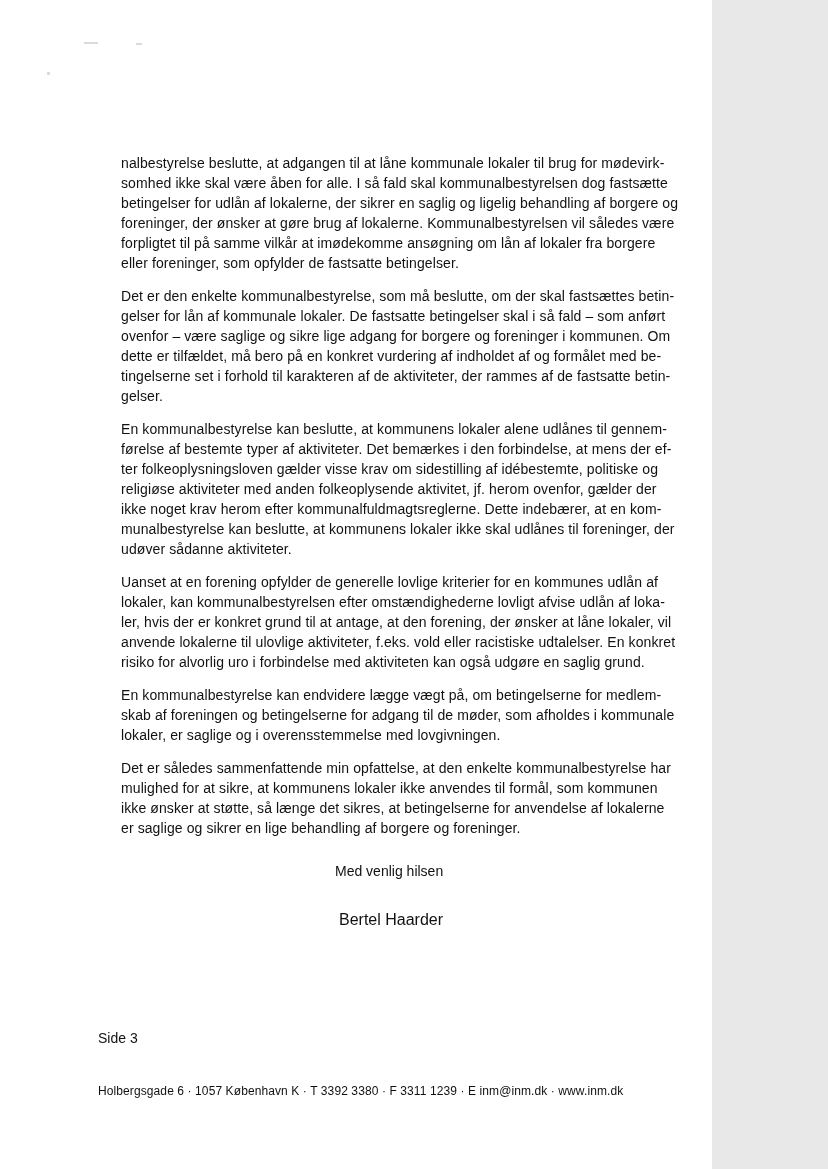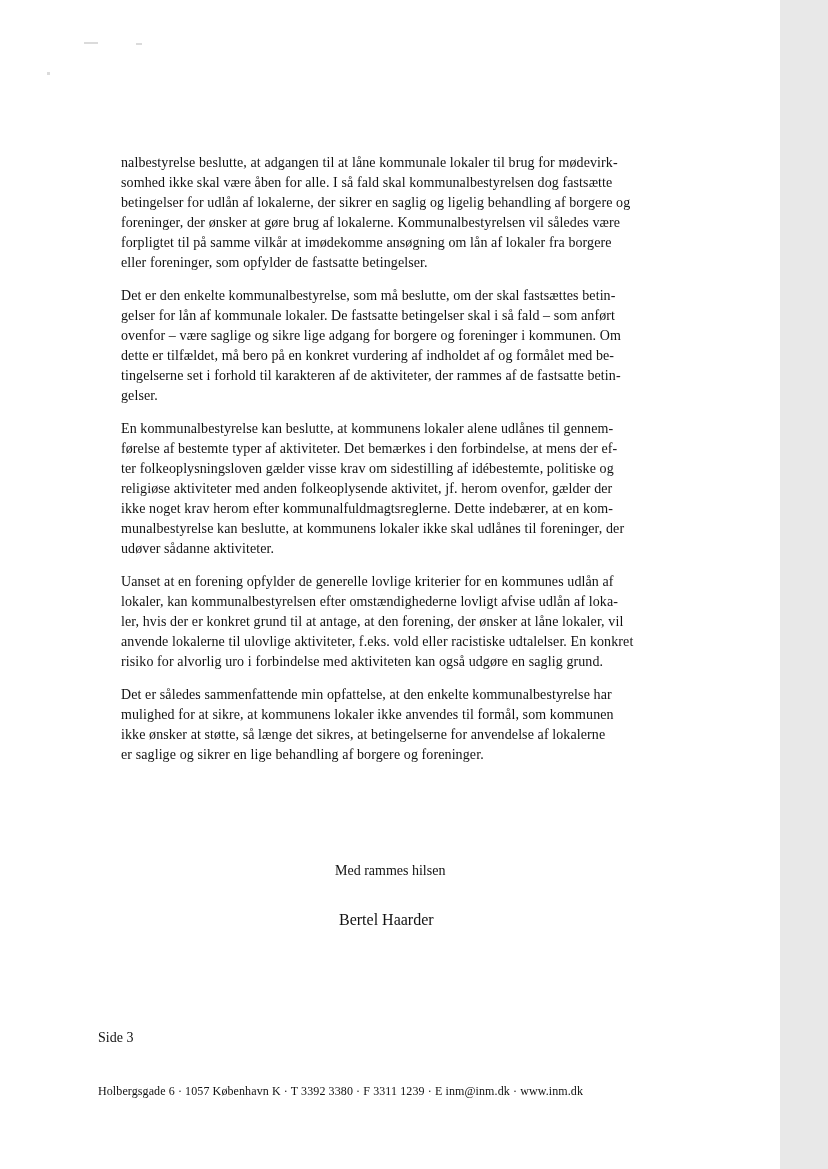--- a/index.html
+++ b/index.html
@@ -2,25 +2,25 @@
 <html><head>
 <meta charset="utf-8">
 <style>
   html, body {
     margin: 0;
     padding: 0;
     background: #e8e8e8;
   }
   .page {
     position: relative;
-    width: 780px;
+    width: 712px;
     height: 1169px;
     background: #ffffff;
     overflow: hidden;
-    font-family: Liberation Serif, serif;
+    font-family: Liberation Sans, sans-serif;
     color: #111111;
   }
   .body-text {
     position: absolute;
     left: 121px;
     top: 153px;
     width: 640px;
     font-size: 14px;
     line-height: 20px;
     letter-spacing: 0.1px;
@@ -97,27 +97,30 @@
 ter folkeoplysningsloven gælder visse krav om sidestilling af idébestemte, politiske og
 religiøse aktiviteter med anden folkeoplysende aktivitet, jf. herom ovenfor, gælder der
 ikke noget krav herom efter kommunalfuldmagtsreglerne. Dette indebærer, at en kom-
 munalbestyrelse kan beslutte, at kommunens lokaler ikke skal udlånes til foreninger, der
 udøver sådanne aktiviteter.</p>
     <p class="paragraph">Uanset at en forening opfylder de generelle lovlige kriterier for en kommunes udlån af
 lokaler, kan kommunalbestyrelsen efter omstændighederne lovligt afvise udlån af loka-
 ler, hvis der er konkret grund til at antage, at den forening, der ønsker at låne lokaler, vil
 anvende lokalerne til ulovlige aktiviteter, f.eks. vold eller racistiske udtalelser. En konkret
 risiko for alvorlig uro i forbindelse med aktiviteten kan også udgøre en saglig grund.</p>
+    <p class="paragraph">En kommunalbestyrelse kan endvidere lægge vægt på, om betingelserne for medlem-
+skab af foreningen og betingelserne for adgang til de møder, som afholdes i kommunale
+lokaler, er saglige og i overensstemmelse med lovgivningen.</p>
     <p class="paragraph">Det er således sammenfattende min opfattelse, at den enkelte kommunalbestyrelse har
 mulighed for at sikre, at kommunens lokaler ikke anvendes til formål, som kommunen
 ikke ønsker at støtte, så længe det sikres, at betingelserne for anvendelse af lokalerne
 er saglige og sikrer en lige behandling af borgere og foreninger.</p>
   </div>
 
-  <div class="closing">Med rammes hilsen</div>
+  <div class="closing">Med venlig hilsen</div>
 
   <div class="signature">Bertel Haarder</div>
 
   <div class="page-label">Side 3</div>
 
   <div class="footer-line">Holbergsgade 6 · 1057 København K · T 3392 3380 · F 3311 1239 · E inm@inm.dk · www.inm.dk</div>
 
 </div>
 
 </body></html>

